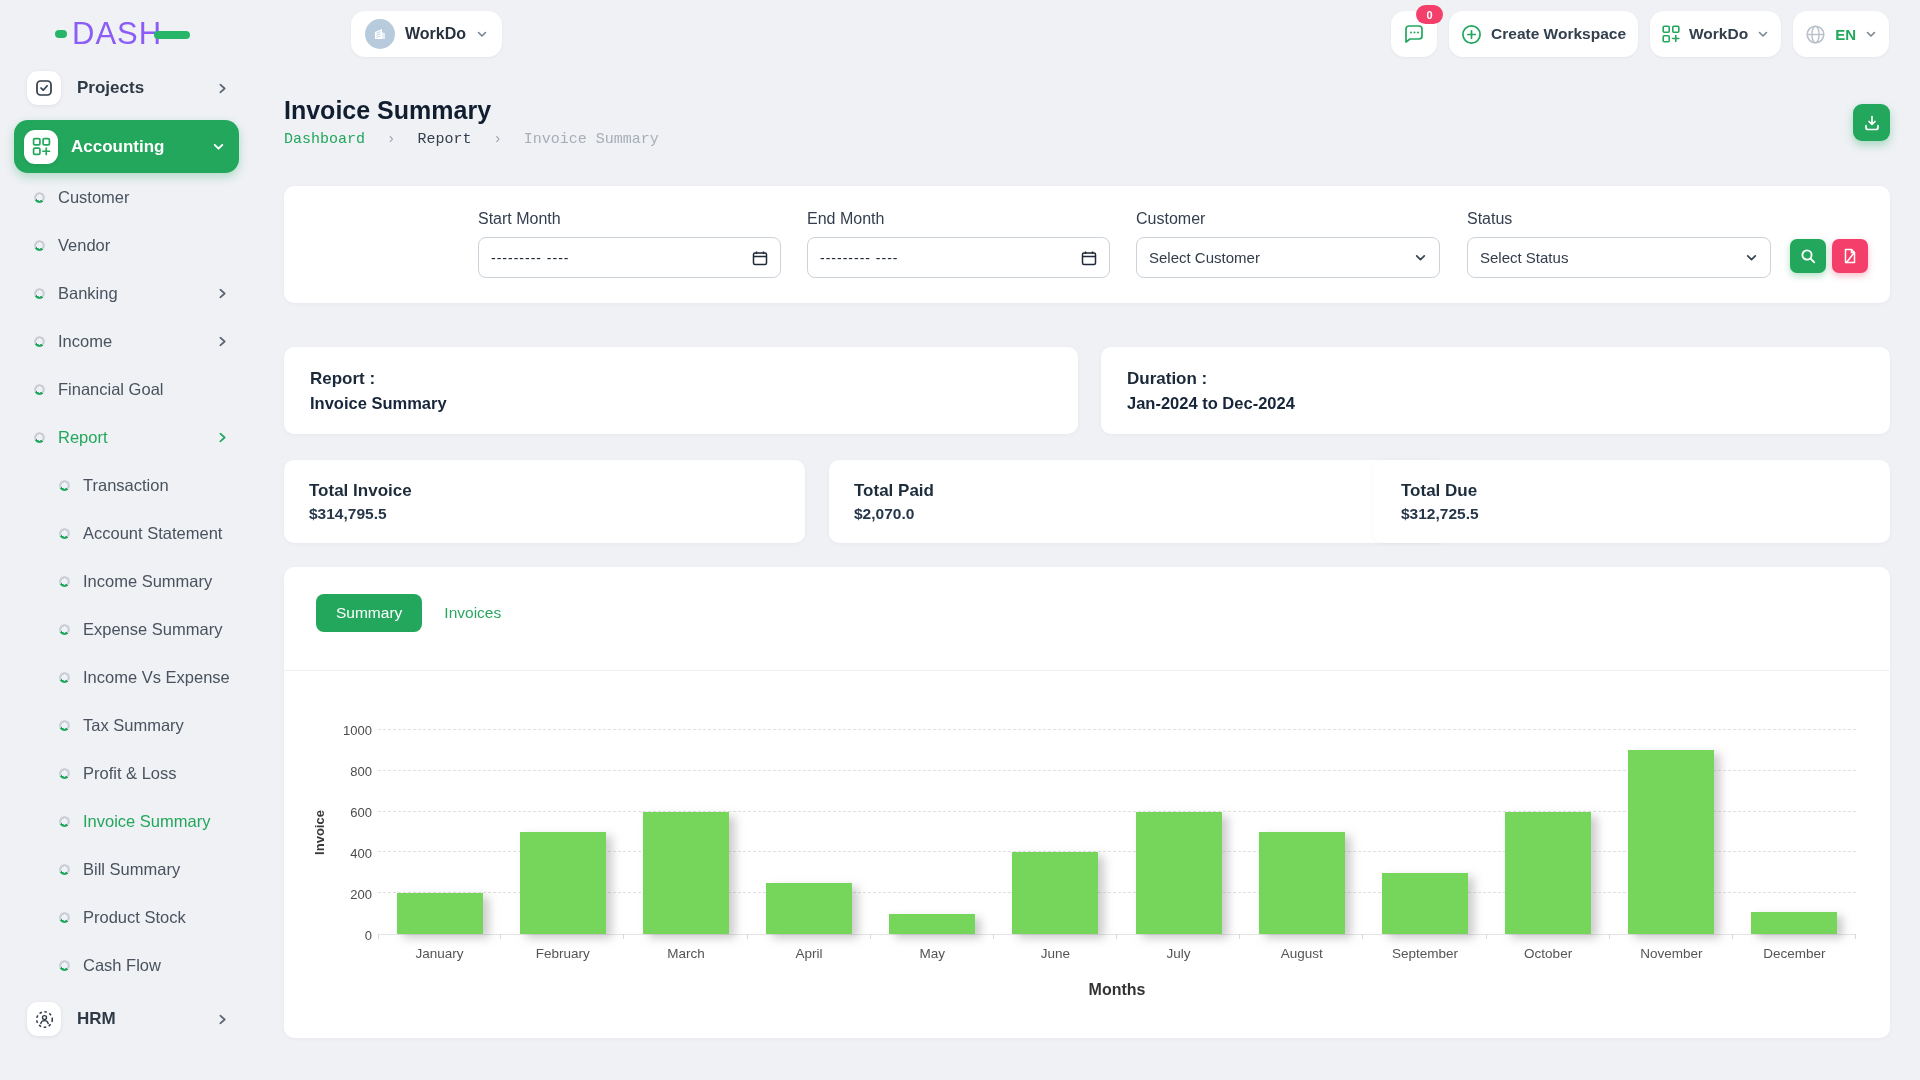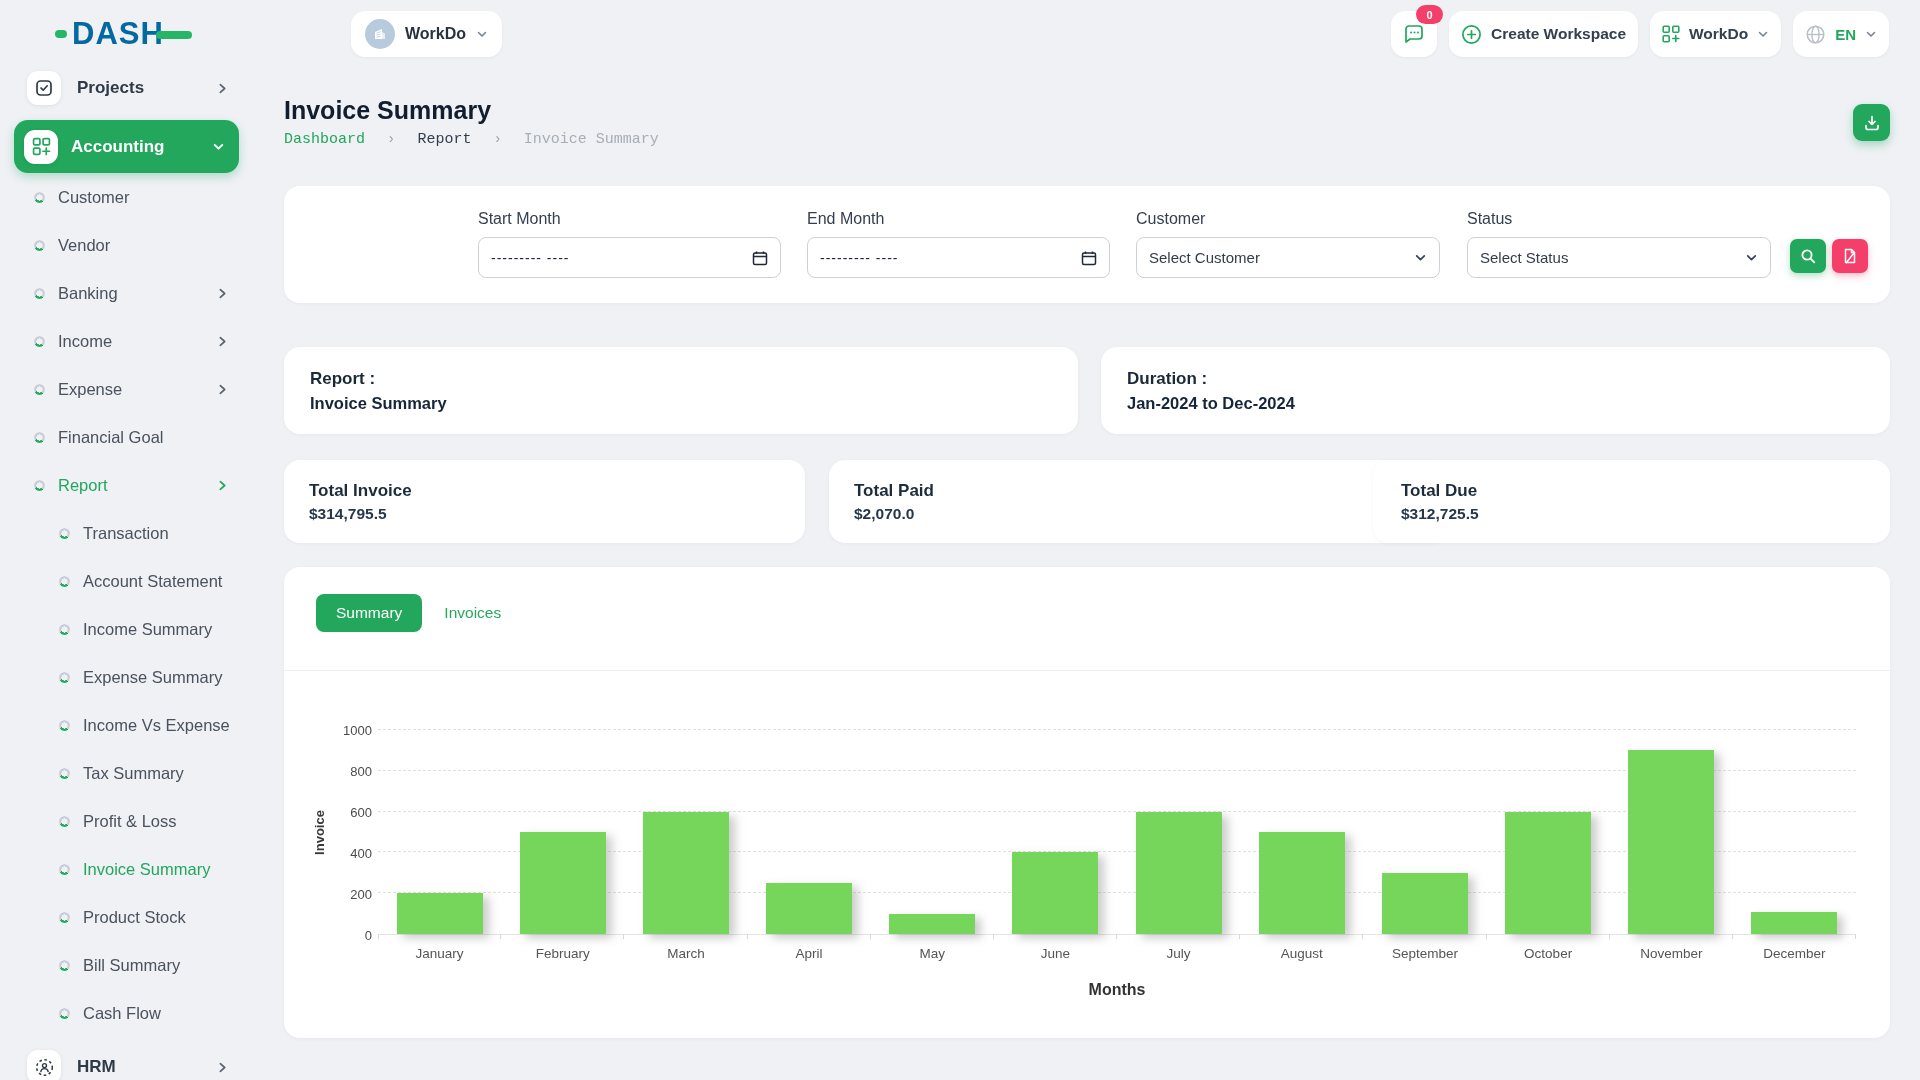--- a/index.html
+++ b/index.html
@@ -1,21 +1,21 @@
 <!DOCTYPE html>
 <html><head>
 <meta charset="utf-8">
 <style>
   html,body{margin:0;padding:0;}
   .app{position:relative;width:1920px;height:1080px;background:#eff1f5;overflow:hidden;
        font-family:"Liberation Sans","DejaVu Sans",sans-serif;color:#2f3a47;}
   
   .logo{position:absolute;left:55px;top:18px;display:flex;align-items:center;}
   .logo-dot{width:12px;height:8px;border-radius:4px;background:#27b567;margin-right:5px;}
-  .logo-text{font-size:31px;font-weight:700;letter-spacing:1px;color:#0369a1;line-height:1;}
+  .logo-text{font-size:31px;font-weight:400;letter-spacing:1px;color:#8b5cf6;line-height:1;}
   .logo-bar{width:36px;height:8px;border-radius:4px;background:#27b567;margin-left:-8px;margin-top:2px;}
   .ws-pill{position:absolute;left:351px;top:11px;height:46px;background:#fff;border-radius:14px;
            display:flex;align-items:center;gap:10px;padding:0 14px;box-shadow:0 1px 3px rgba(20,30,50,.05);}
   .ws-avatar{width:30px;height:30px;border-radius:50%;background:#b7cbdc;display:flex;align-items:center;justify-content:center;}
   .ws-label{font-size:16px;font-weight:700;color:#27323e;}
   .hdr-right{position:absolute;right:31px;top:11px;display:flex;gap:12px;align-items:center;}
   .hdr-btn{height:46px;background:#fff;border-radius:14px;display:flex;align-items:center;gap:9px;
            padding:0 12px;box-shadow:0 1px 3px rgba(20,30,50,.05);cursor:pointer;}
   .chat-btn{width:46px;padding:0;justify-content:center;position:relative;}
   .badge{position:absolute;top:-6px;right:-6px;min-width:19px;height:19px;border-radius:10px;background:#f43f6b;
@@ -42,21 +42,21 @@
   .side-item .chev{margin-right:24px;}
   
   .page-title{position:absolute;left:284px;top:96px;font-size:25px;font-weight:700;color:#101e30;}
   .breadcrumb{position:absolute;left:284px;top:131px;font-size:15px;display:flex;gap:22px;align-items:flex-start;font-family:Liberation Mono, monospace;}
   .crumb-link{color:#22a75c;cursor:pointer;}
   .crumb-mid{color:#333f4f;cursor:pointer;}
   .crumb-cur{color:#a7aeb7;}
   .crumb-sep{color:#9aa2ac;font-size:14px;}
   .dl-btn{position:absolute;left:1853px;top:104px;width:37px;height:37px;border-radius:9px;background:#22a75c;
           display:flex;align-items:center;justify-content:center;box-shadow:0 4px 9px rgba(34,167,92,.35);cursor:pointer;}
-  .card{position:absolute;background:#fff;border-radius:16px;box-shadow:0 1px 4px rgba(20,30,50,.04);}
+  .card{position:absolute;background:#fff;border-radius:10px;box-shadow:0 1px 4px rgba(20,30,50,.04);}
   
   .filter-card{left:284px;top:186px;width:1606px;height:117px;}
   .fgroup{position:absolute;top:24px;}
   .fgroup .flabel{font-size:16px;color:#333e4e;margin-bottom:9px;}
   .finput{height:41px;border:1px solid #ccd2d9;border-radius:8px;background:#fff;display:flex;align-items:center;
           justify-content:space-between;padding:0 12px;box-sizing:border-box;cursor:pointer;}
   .dashes{font-size:14px;color:#1f2937;letter-spacing:1px;}
   .selval{font-size:15px;color:#323c4a;}
   .sq-btn{position:absolute;top:53px;width:36px;height:34px;border-radius:7px;display:flex;align-items:center;justify-content:center;cursor:pointer;}
   .search-btn{left:1506px;background:#22a75c;box-shadow:0 3px 7px rgba(34,167,92,.35);}
@@ -209,27 +209,20 @@
     </div>
     <div class="side-item">
       <span class="bullet"></span>
       <span class="lbl">Income</span>
       <svg class="chev" width="13" height="13" viewBox="0 0 12 12">
         <polyline points="4,2.5 8,6 4,9.5" fill="none" stroke="#5a6472" stroke-width="1.6" stroke-linecap="round" stroke-linejoin="round"></polyline>
         </svg>
     </div>
     <div class="side-item">
       <span class="bullet"></span>
-      <span class="lbl">Expense</span>
-      <svg class="chev" width="13" height="13" viewBox="0 0 12 12">
-        <polyline points="4,2.5 8,6 4,9.5" fill="none" stroke="#5a6472" stroke-width="1.6" stroke-linecap="round" stroke-linejoin="round"></polyline>
-        </svg>
-    </div>
-    <div class="side-item">
-      <span class="bullet"></span>
       <span class="lbl">Financial Goal</span>
     </div>
     <div class="side-item active">
       <span class="bullet"></span>
       <span class="lbl">Report</span>
       <svg class="chev" width="13" height="13" viewBox="0 0 12 12">
         <polyline points="4,2.5 8,6 4,9.5" fill="none" stroke="#22a75c" stroke-width="1.6" stroke-linecap="round" stroke-linejoin="round"></polyline>
         </svg>
     </div>
 
@@ -260,25 +253,25 @@
     <div class="side-item deep">
       <span class="bullet"></span>
       <span class="lbl">Profit &amp; Loss</span>
     </div>
     <div class="side-item deep active">
       <span class="bullet"></span>
       <span class="lbl">Invoice Summary</span>
     </div>
     <div class="side-item deep">
       <span class="bullet"></span>
+      <span class="lbl">Bill Summary</span>
+    </div>
+    <div class="side-item deep">
+      <span class="bullet"></span>
       <span class="lbl">Product Stock</span>
-    </div>
-    <div class="side-item deep">
-      <span class="bullet"></span>
-      <span class="lbl">Bill Summary</span>
     </div>
     <div class="side-item deep">
       <span class="bullet"></span>
       <span class="lbl">Cash Flow</span>
     </div>
 
     <div class="side-module">
       <span class="icon-box">
         <svg width="19" height="19" viewBox="0 0 19 19">
           <circle cx="9.5" cy="9.5" r="7.8" fill="none" stroke="#2f3a47" stroke-width="1.5" stroke-dasharray="2.6 2.6"></circle>

